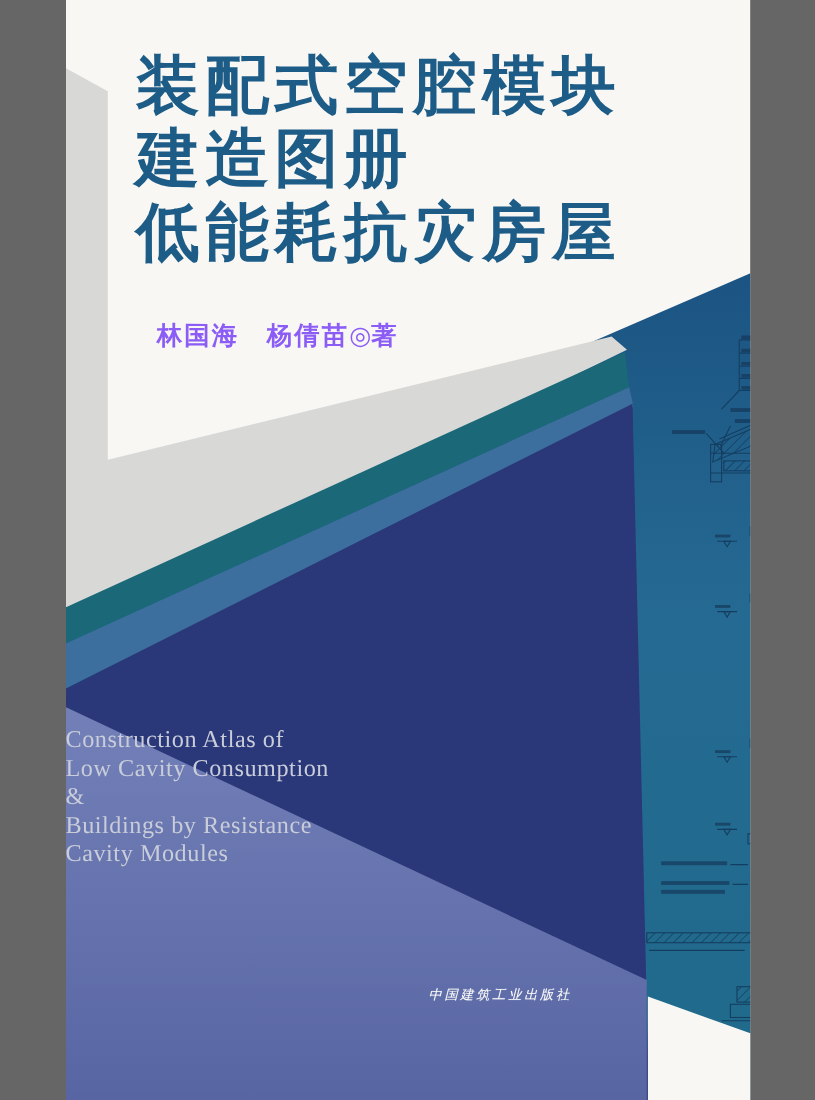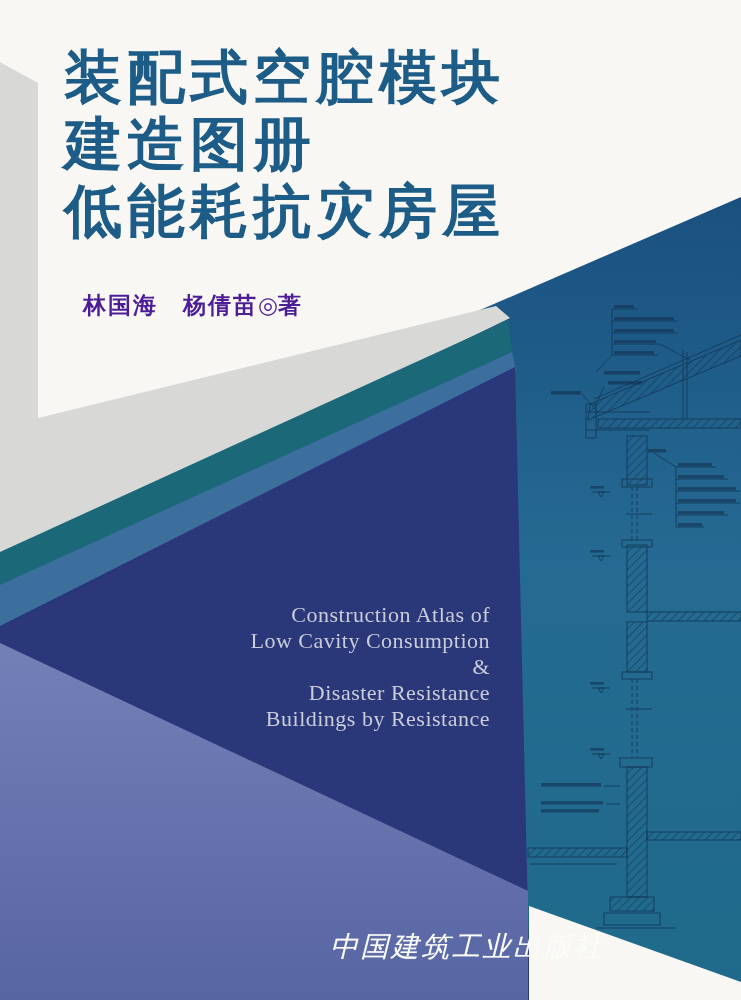--- a/index.html
+++ b/index.html
@@ -1,52 +1,51 @@
 <!DOCTYPE html>
 <html><head>
 <meta charset="utf-8">
 <style>
   html,body{margin:0;padding:0;background:#666;}
   .cover{
     position:relative;
-    width:741px;height:1000px;
+    width:622px;height:1000px;
     margin:0 auto;
     background:#f8f7f4;
     overflow:hidden;
     font-family:"Liberation Serif","DejaVu Serif",serif;
   }
   .geom{position:absolute;left:0;top:0;}
   .title-block{
     position:absolute;left:64px;top:44px;
     color:#1c5c86;
     font-weight:700;
     font-size:58px;line-height:67px;
     letter-spacing:5px;
     white-space:nowrap;
   }
   .author-line{
     position:absolute;left:83px;top:290px;
-    color:#4c1d95;
+    color:#8b5cf6;
     font-size:23px;letter-spacing:2px;
     font-weight:600;
     white-space:nowrap;
   }
   .author-line .suffix{letter-spacing:0;}
   .english-block{
-    position:absolute;top:602px;left:0;width:490px;
-    text-align:right;
+    position:absolute;top:659px;left:0;width:490px;
     color:#c9cdd9;
     font-size:22px;line-height:26px;
     letter-spacing:0.5px;
     font-weight:400;
   }
   .publisher-line{
-    position:absolute;left:330px;top:928px;
+    position:absolute;left:330px;top:896px;
     color:#fbfbf8;
-    font-size:28px;letter-spacing:2.5px;
+    font-size:12px;letter-spacing:2.5px;
     font-style:italic;
     white-space:nowrap;
     text-shadow:0 0 1px rgba(255,255,255,.4);
   }
 </style>
 </head>
 <body>
 
 <div class="cover">
 
@@ -196,19 +195,19 @@
   </div>
 
   <div class="author-line">
     <span>林国海　杨倩苗</span><span class="suffix">◎著</span>
   </div>
 
   <div class="english-block">
     <div>Construction Atlas of</div>
     <div>Low Cavity Consumption</div>
     <div>&amp;</div>
-    <div>Disaster Resistance</div>
     <div>Buildings by Resistance</div>
+    <div>Cavity Modules</div>
   </div>
 
   <div class="publisher-line">中国建筑工业出版社</div>
 
 </div>
 
 </body></html>

